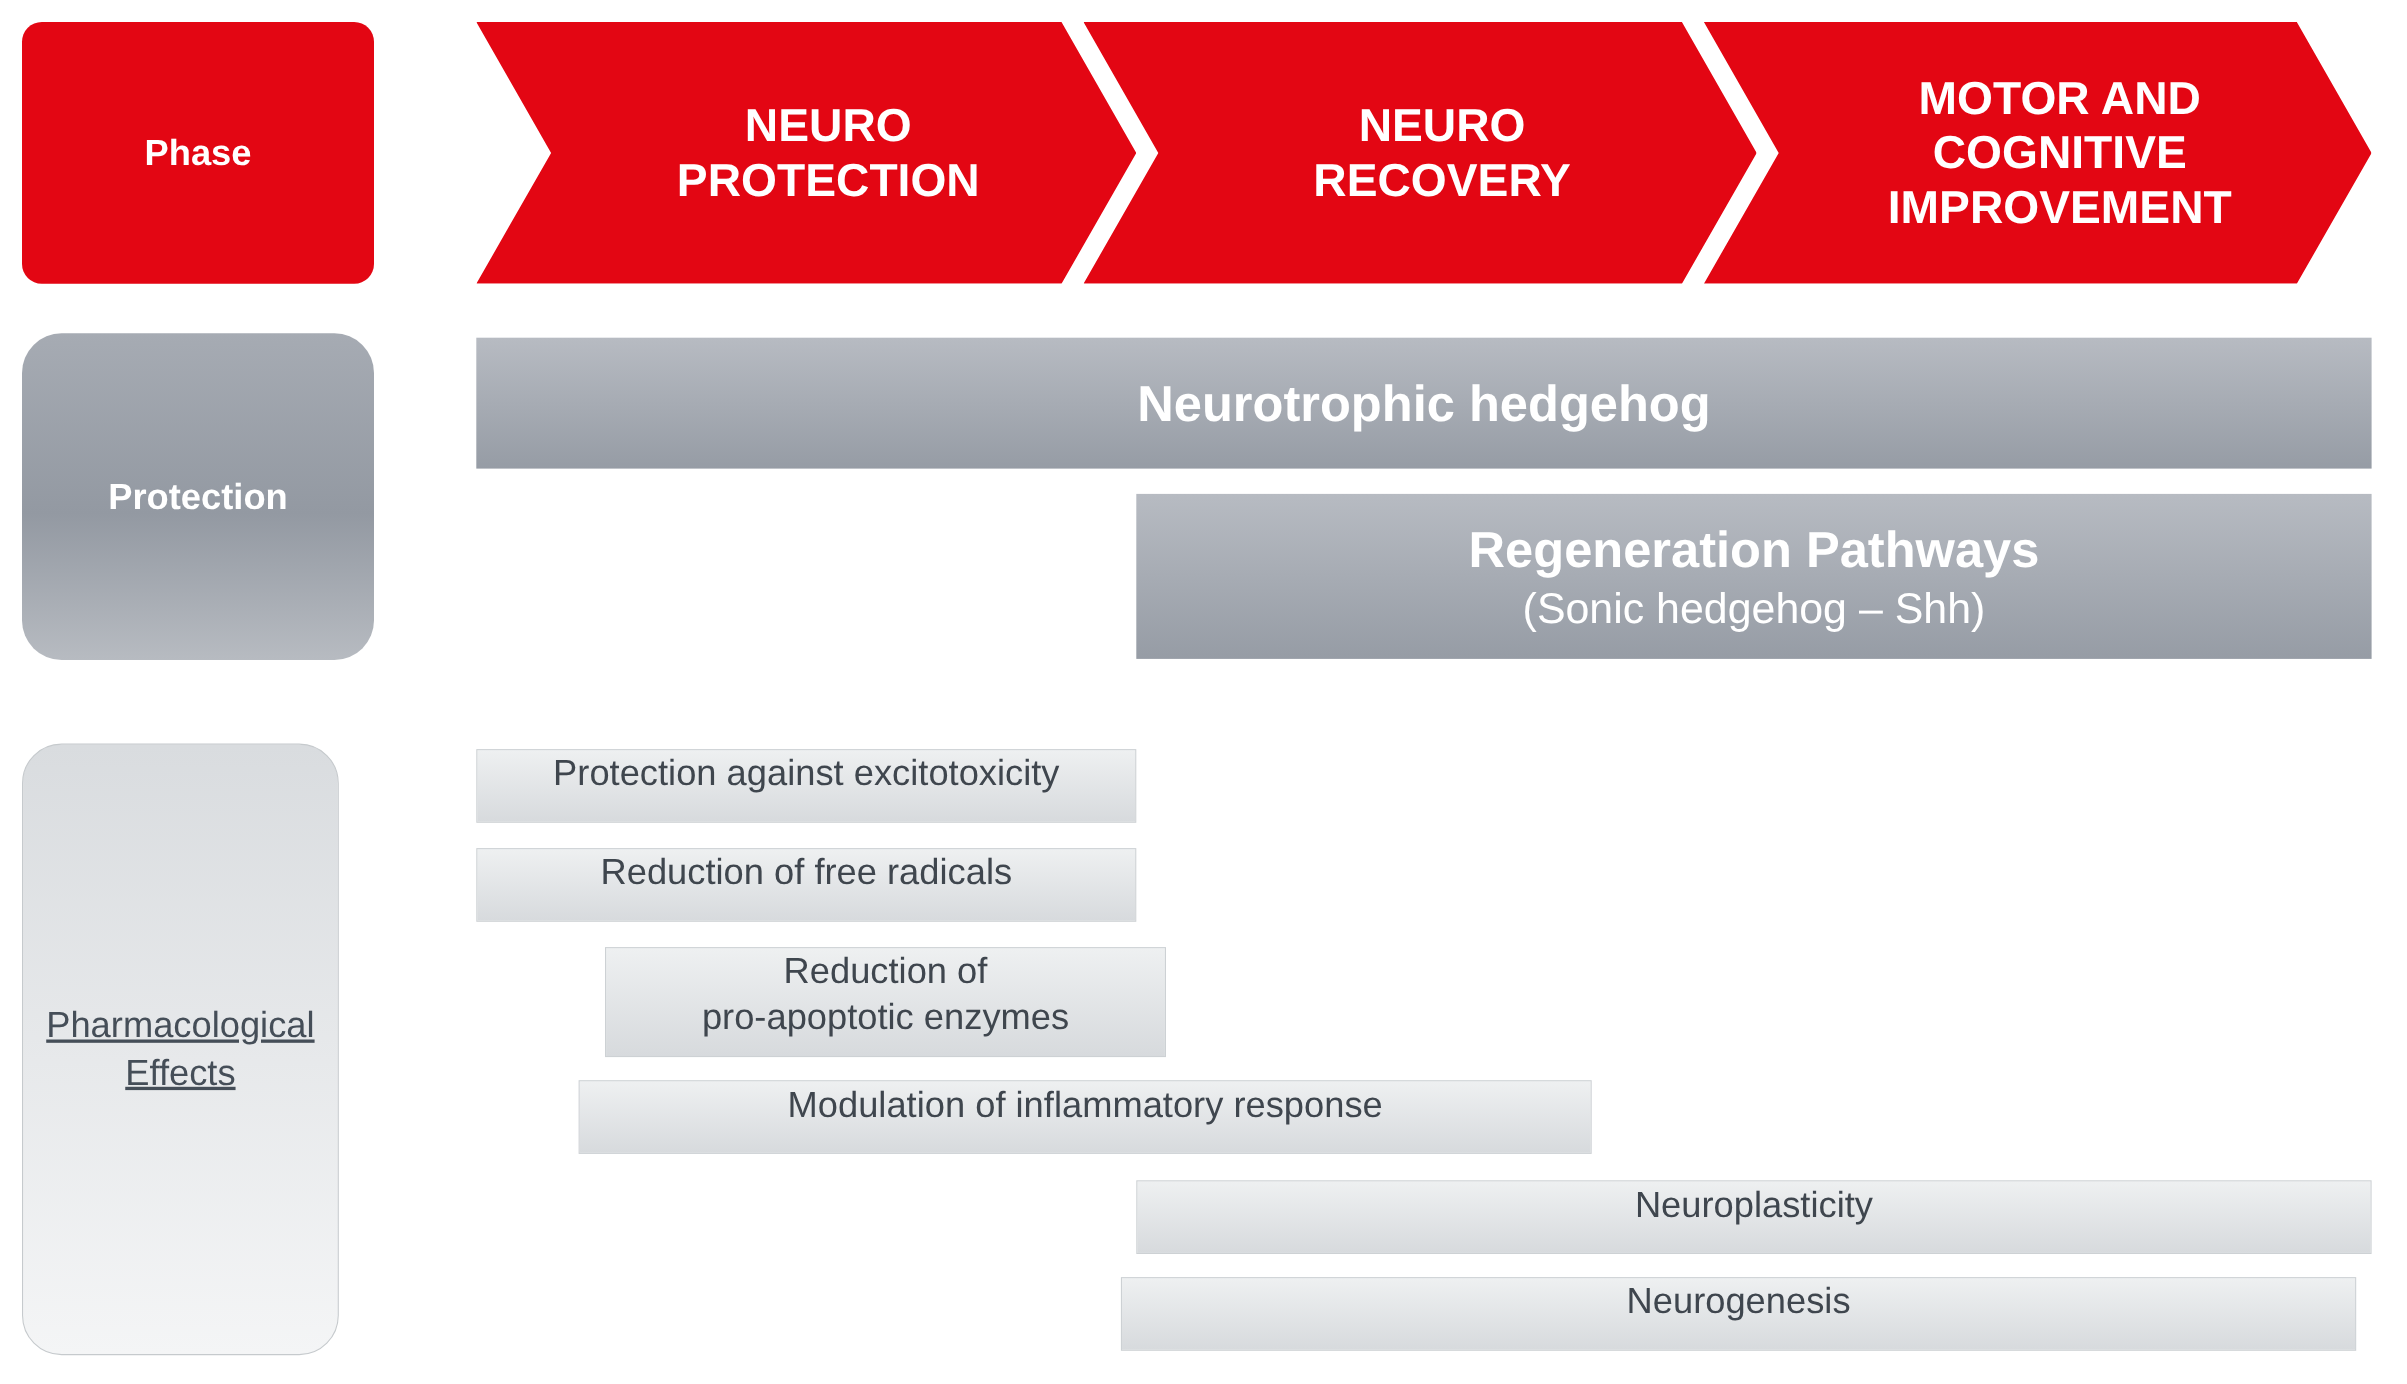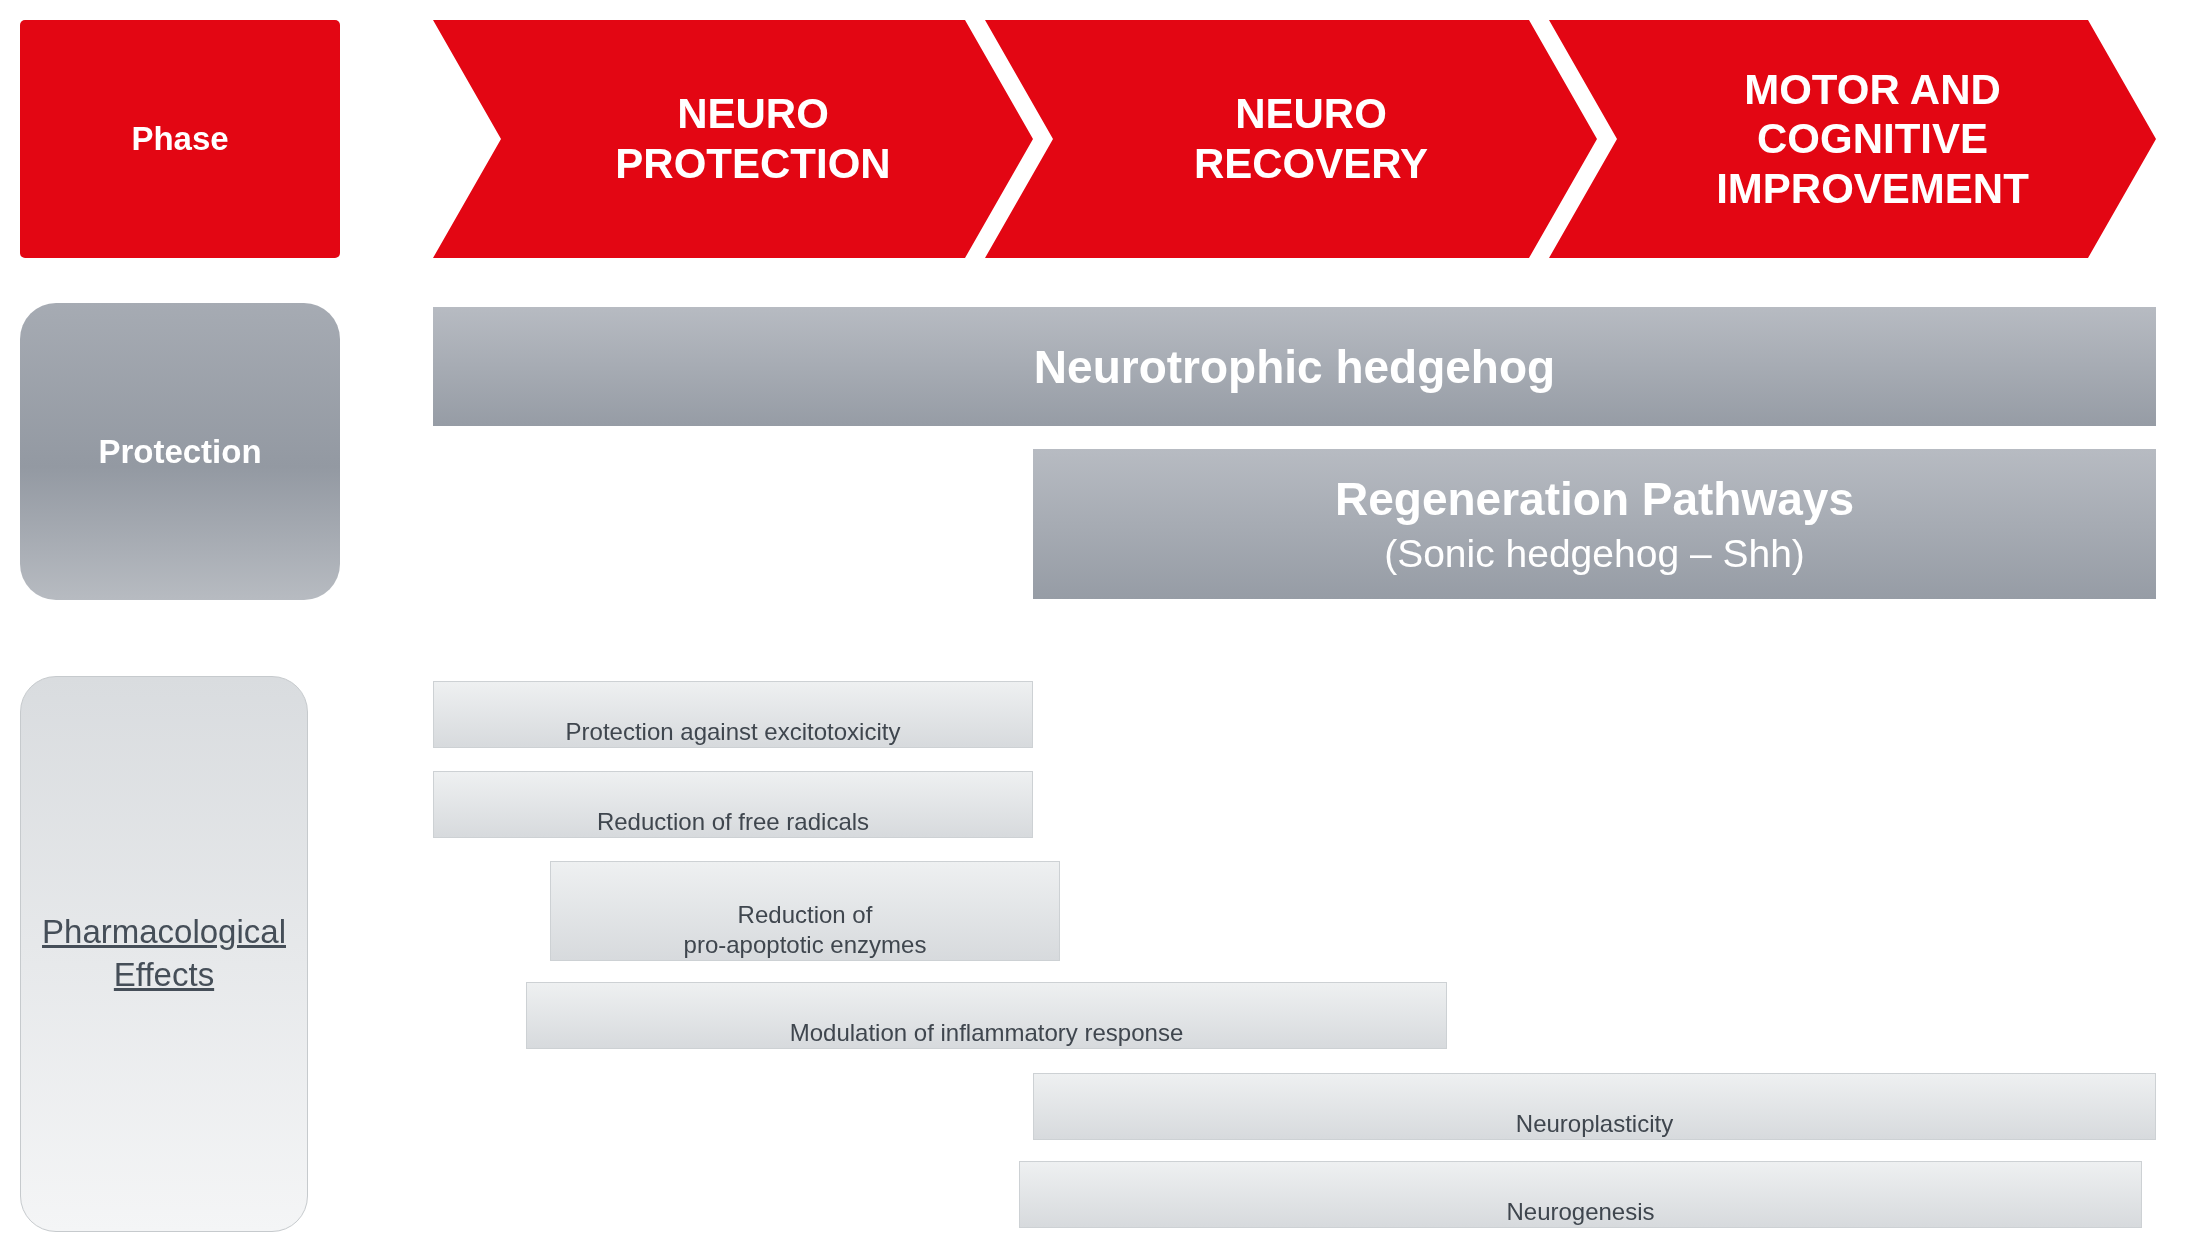--- a/index.html
+++ b/index.html
@@ -11,21 +11,21 @@
     font-family: "Liberation Sans", sans-serif;
     overflow: hidden;
   }
 
   
   .phase-box {
     position: absolute;
     left: 20px; top: 20px;
     width: 320px; height: 238px;
     background: #e30613;
-    border-radius: 5px;
+    border-radius: 18px;
     display: flex; align-items: center; justify-content: center;
     color: #ffffff;
     font-weight: bold;
     font-size: 33px;
   }
   .arrow {
     position: absolute;
     top: 20px; height: 238px;
     background: #e30613;
     display: flex; align-items: center; justify-content: center;
@@ -80,23 +80,23 @@
     line-height: 1.3;
     box-sizing: border-box;
     padding: 0 20px;
     text-decoration: underline;
   }
   .ebar {
     position: absolute;
     background: linear-gradient(to bottom, #eef0f1 0%, #d7dadd 100%);
     border: 1px solid #cdd1d4;
     box-sizing: border-box;
-    display: flex; align-items: flex-end; justify-content: center;
+    display: flex; align-items: flex-start; justify-content: center;
     color: #3f464e;
-    font-size: 24px;
+    font-size: 33px;
     text-align: center;
     line-height: 1.25;
   }
   .ebar-multiline { white-space: pre-line; }
   .ebar1 { left: 433px;  top: 681px;  width: 600px;  height: 67px;  }
   .ebar2 { left: 433px;  top: 771px;  width: 600px;  height: 67px;  }
   .ebar3 { left: 550px;  top: 861px;  width: 510px;  height: 100px; }
   .ebar4 { left: 526px;  top: 982px;  width: 921px;  height: 67px;  }
   .ebar5 { left: 1033px; top: 1073px; width: 1123px; height: 67px;  }
   .ebar6 { left: 1019px; top: 1161px; width: 1123px; height: 67px;  }

